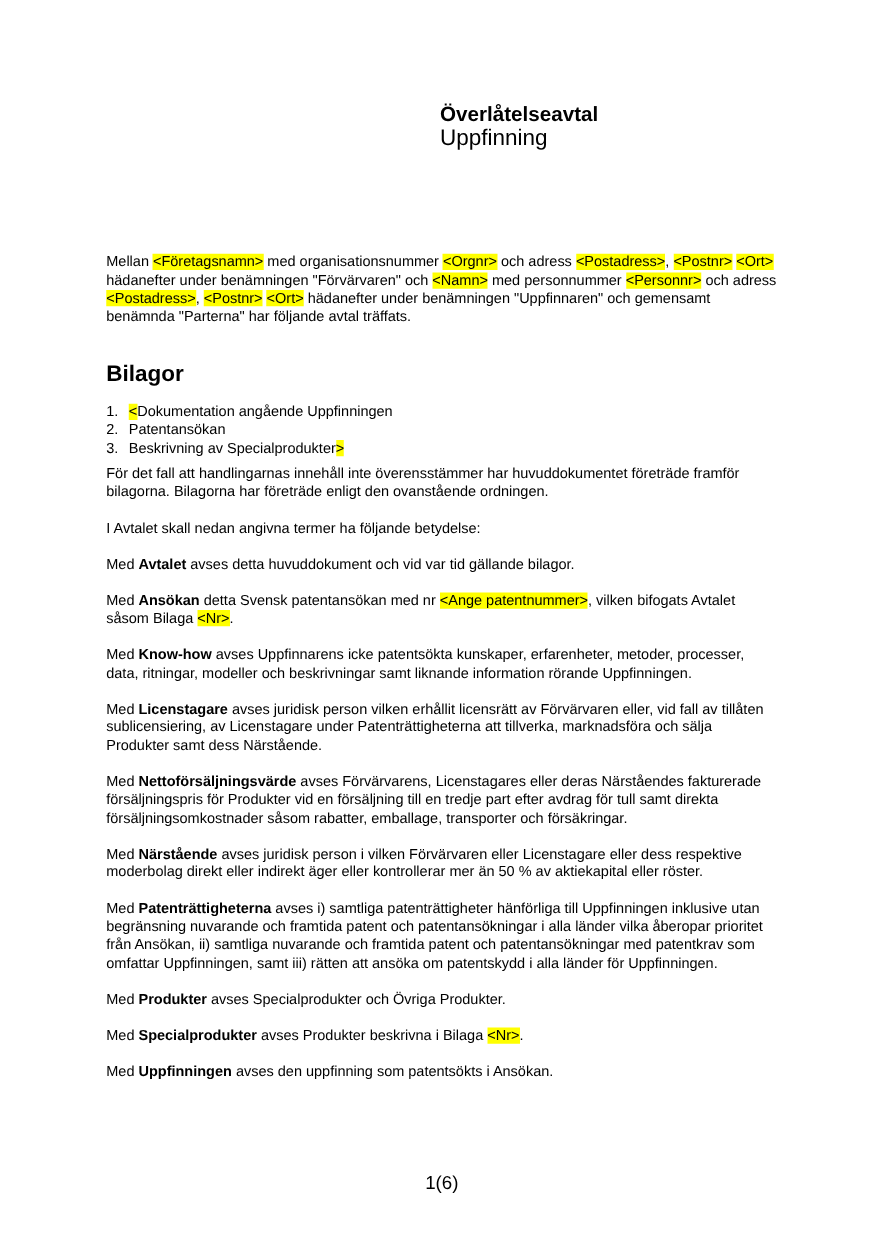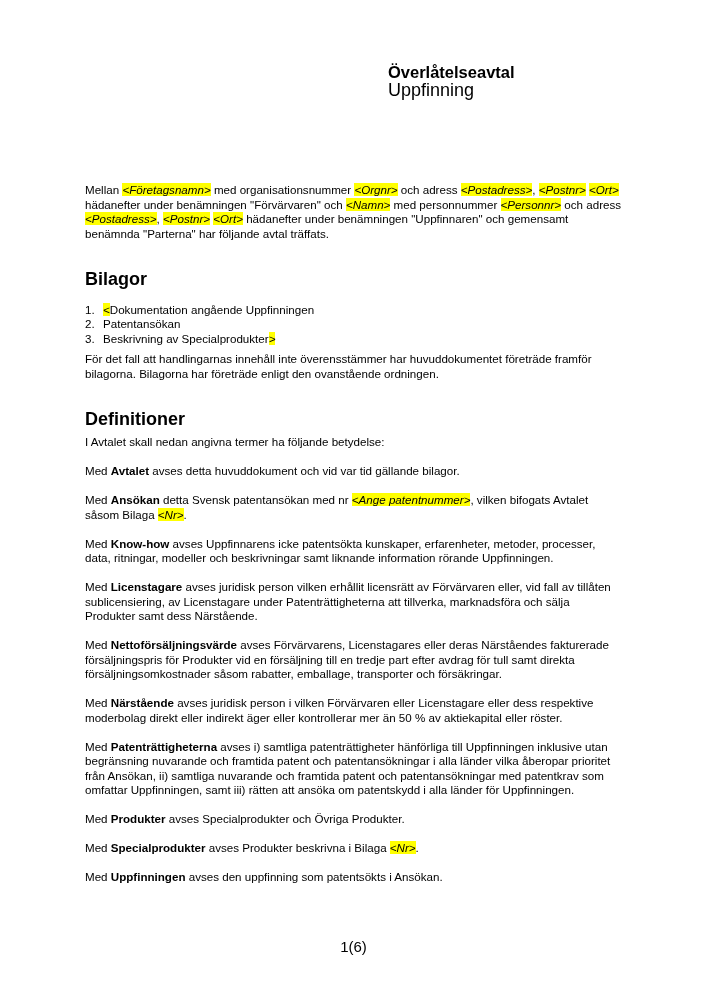--- a/index.html
+++ b/index.html
@@ -5,41 +5,41 @@
   html, body { margin: 0; padding: 0; }
   body {
     width: 707px; height: 1000px;
     background: #ffffff;
     font-family: "Liberation Sans", "DejaVu Sans", sans-serif;
     color: #000000;
     position: relative;
     overflow: hidden;
   }
   .page { width: 707px; height: 1000px; position: relative; }
-  .doc-header { padding-top: 62px; padding-left: 352px; margin-left: 36px; }
+  .doc-header { padding-top: 82px; padding-left: 352px; }
   .doc-title {
     font-size: 16.5px; line-height: 20px; font-weight: bold; margin: 0;
   }
   .doc-subtitle { font-size: 18px; line-height: 16px; }
   .body-col {
     margin-left: 85px; width: 538px;
     font-size: 11.6px; line-height: 14.5px;
   }
   .para { margin: 0 0 14.5px 0; }
   .intro { margin-top: 85px; }
   .sec-heading {
     font-size: 18px; line-height: 17px; font-weight: bold;
     margin: 30px 0 7px 0;
   }
   .numlist { margin: 14.5px 0 6px 0; }
   .numitem { display: flex; }
   .num { width: 18px; flex: 0 0 18px; }
   .itemtext { flex: 1; }
   .b { font-weight: bold; }
-  .hl { background: var(--hl, #ffff00); font-style: italic; }
+  .hl { background: var(--hl, #ffff00); }
   .page-footer {
     position: absolute; top: 940px; left: 0; right: 0;
     text-align: center; font-size: 15px; line-height: 14.5px;
   }
 </style>
 </head>
 <body>
 
 <div class="page">
 
@@ -64,21 +64,20 @@
         <span class="itemtext"><span class="">Patentansökan</span></span>
       </div>
       <div class="numitem">
         <span class="num">3.</span>
         <span class="itemtext"><span class="">Beskrivning av Specialprodukter</span><span class="hl">&gt;</span></span>
       </div>
     </div>
 
     <p class="para"><span class="">För det fall att handlingarnas innehåll inte överensstämmer har huvuddokumentet företräde framför bilagorna. Bilagorna har företräde enligt den ovanstående ordningen.</span></p>
 
-    <h2 class="sec-heading">Definitioner</h2>
     <p class="para">I Avtalet skall nedan angivna termer ha följande betydelse:</p>
 
     <p class="para"><span class="">Med </span><span class="b ">Avtalet</span><span class=""> avses detta huvuddokument och vid var tid gällande bilagor.</span></p>
     <p class="para"><span class="">Med </span><span class="b ">Ansökan</span><span class=""> detta Svensk patentansökan med nr </span><span class="hl">&lt;Ange patentnummer&gt;</span><span class="">, vilken bifogats Avtalet såsom Bilaga </span><span class="hl">&lt;Nr&gt;</span><span class="">.</span></p>
     <p class="para"><span class="">Med </span><span class="b ">Know-how</span><span class=""> avses Uppfinnarens icke patentsökta kunskaper, erfarenheter, metoder, processer, data, ritningar, modeller och beskrivningar samt liknande information rörande Uppfinningen.</span></p>
     <p class="para"><span class="">Med </span><span class="b ">Licenstagare</span><span class=""> avses juridisk person vilken erhållit licensrätt av Förvärvaren eller, vid fall av tillåten sublicensiering, av Licenstagare under Patenträttigheterna att tillverka, marknadsföra och sälja Produkter samt dess Närstående.</span></p>
     <p class="para"><span class="">Med </span><span class="b ">Nettoförsäljningsvärde</span><span class=""> avses Förvärvarens, Licenstagares eller deras Närståendes fakturerade försäljningspris för Produkter vid en försäljning till en tredje part efter avdrag för tull samt direkta försäljningsomkostnader såsom rabatter, emballage, transporter och försäkringar.</span></p>
     <p class="para"><span class="">Med </span><span class="b ">Närstående</span><span class=""> avses juridisk person i vilken Förvärvaren eller Licenstagare eller dess respektive moderbolag direkt eller indirekt äger eller kontrollerar mer än 50 % av aktiekapital eller röster.</span></p>
     <p class="para"><span class="">Med </span><span class="b ">Patenträttigheterna</span><span class=""> avses i) samtliga patenträttigheter hänförliga till Uppfinningen inklusive utan begränsning nuvarande och framtida patent och patentansökningar i alla länder vilka åberopar prioritet från Ansökan, ii) samtliga nuvarande och framtida patent och patentansökningar med patentkrav som omfattar Uppfinningen, samt iii) rätten att ansöka om patentskydd i alla länder för Uppfinningen.</span></p>
     <p class="para"><span class="">Med </span><span class="b ">Produkter</span><span class=""> avses Specialprodukter och Övriga Produkter.</span></p>

